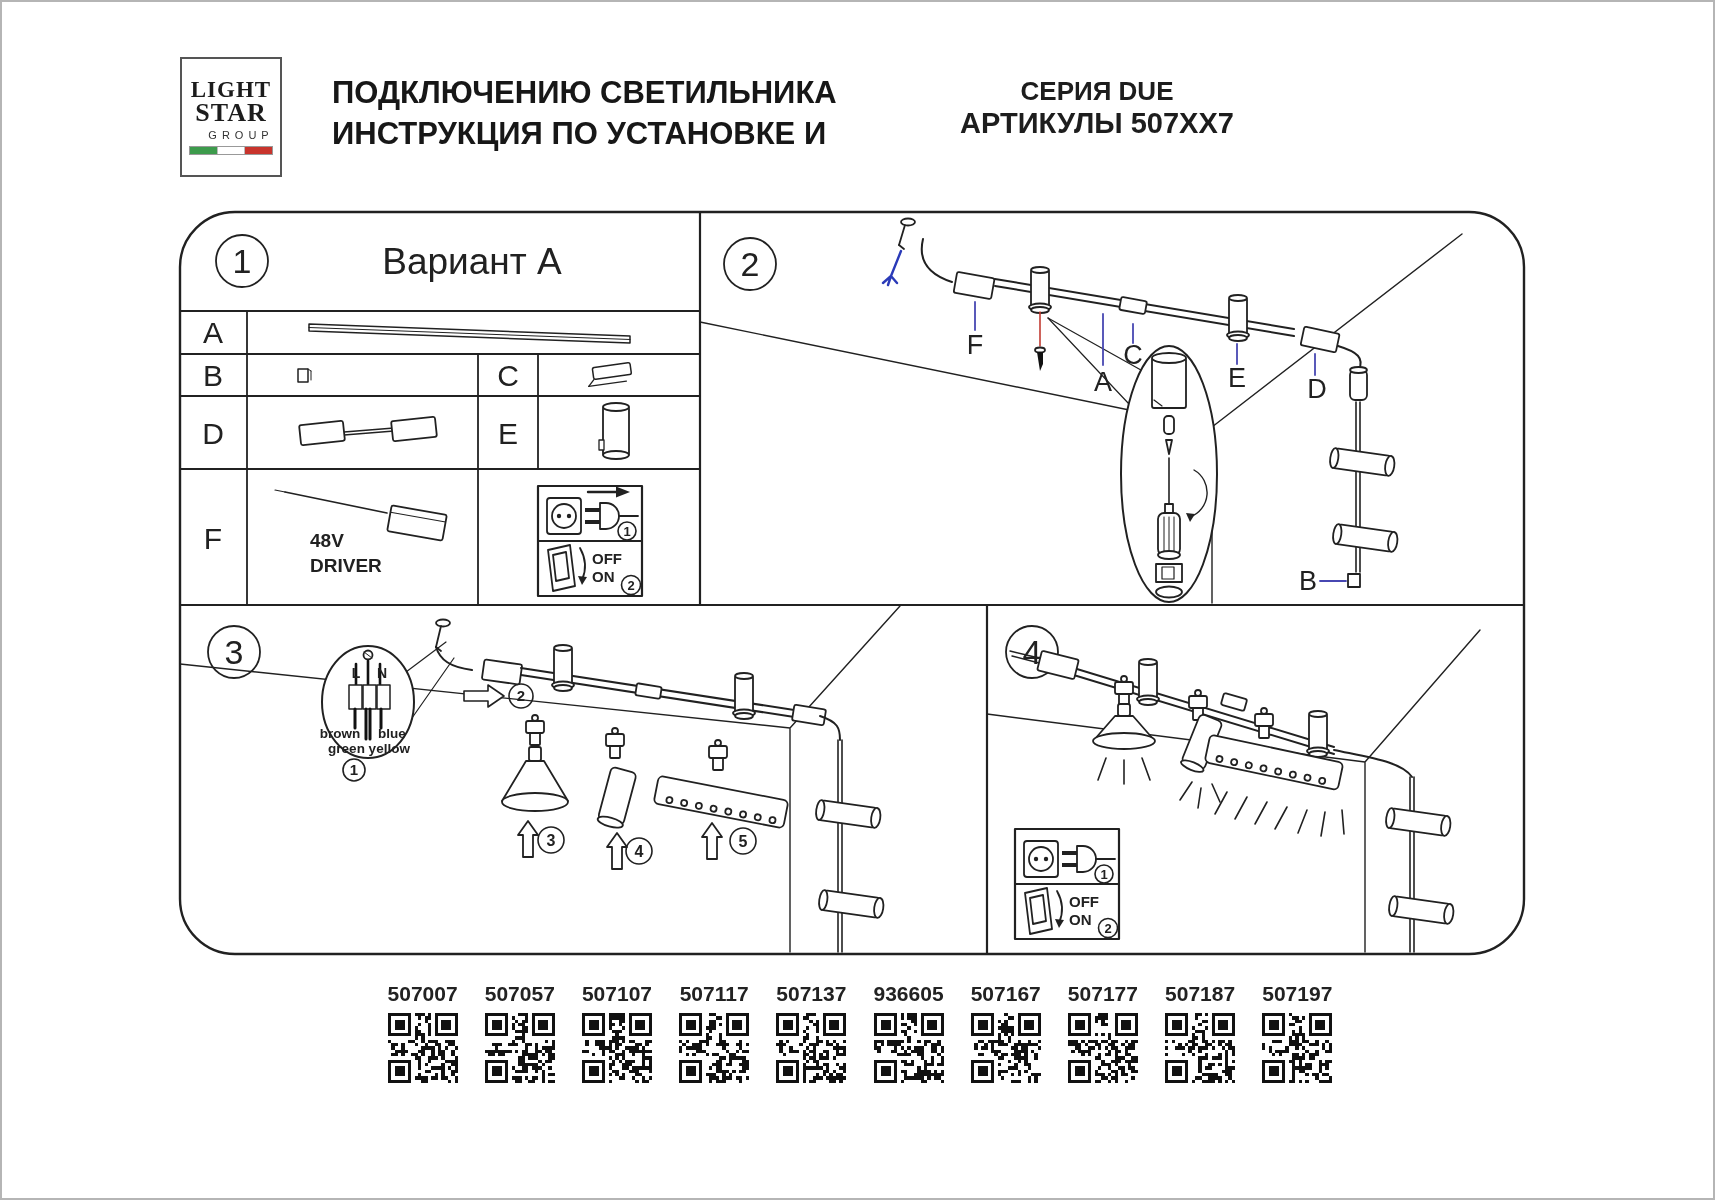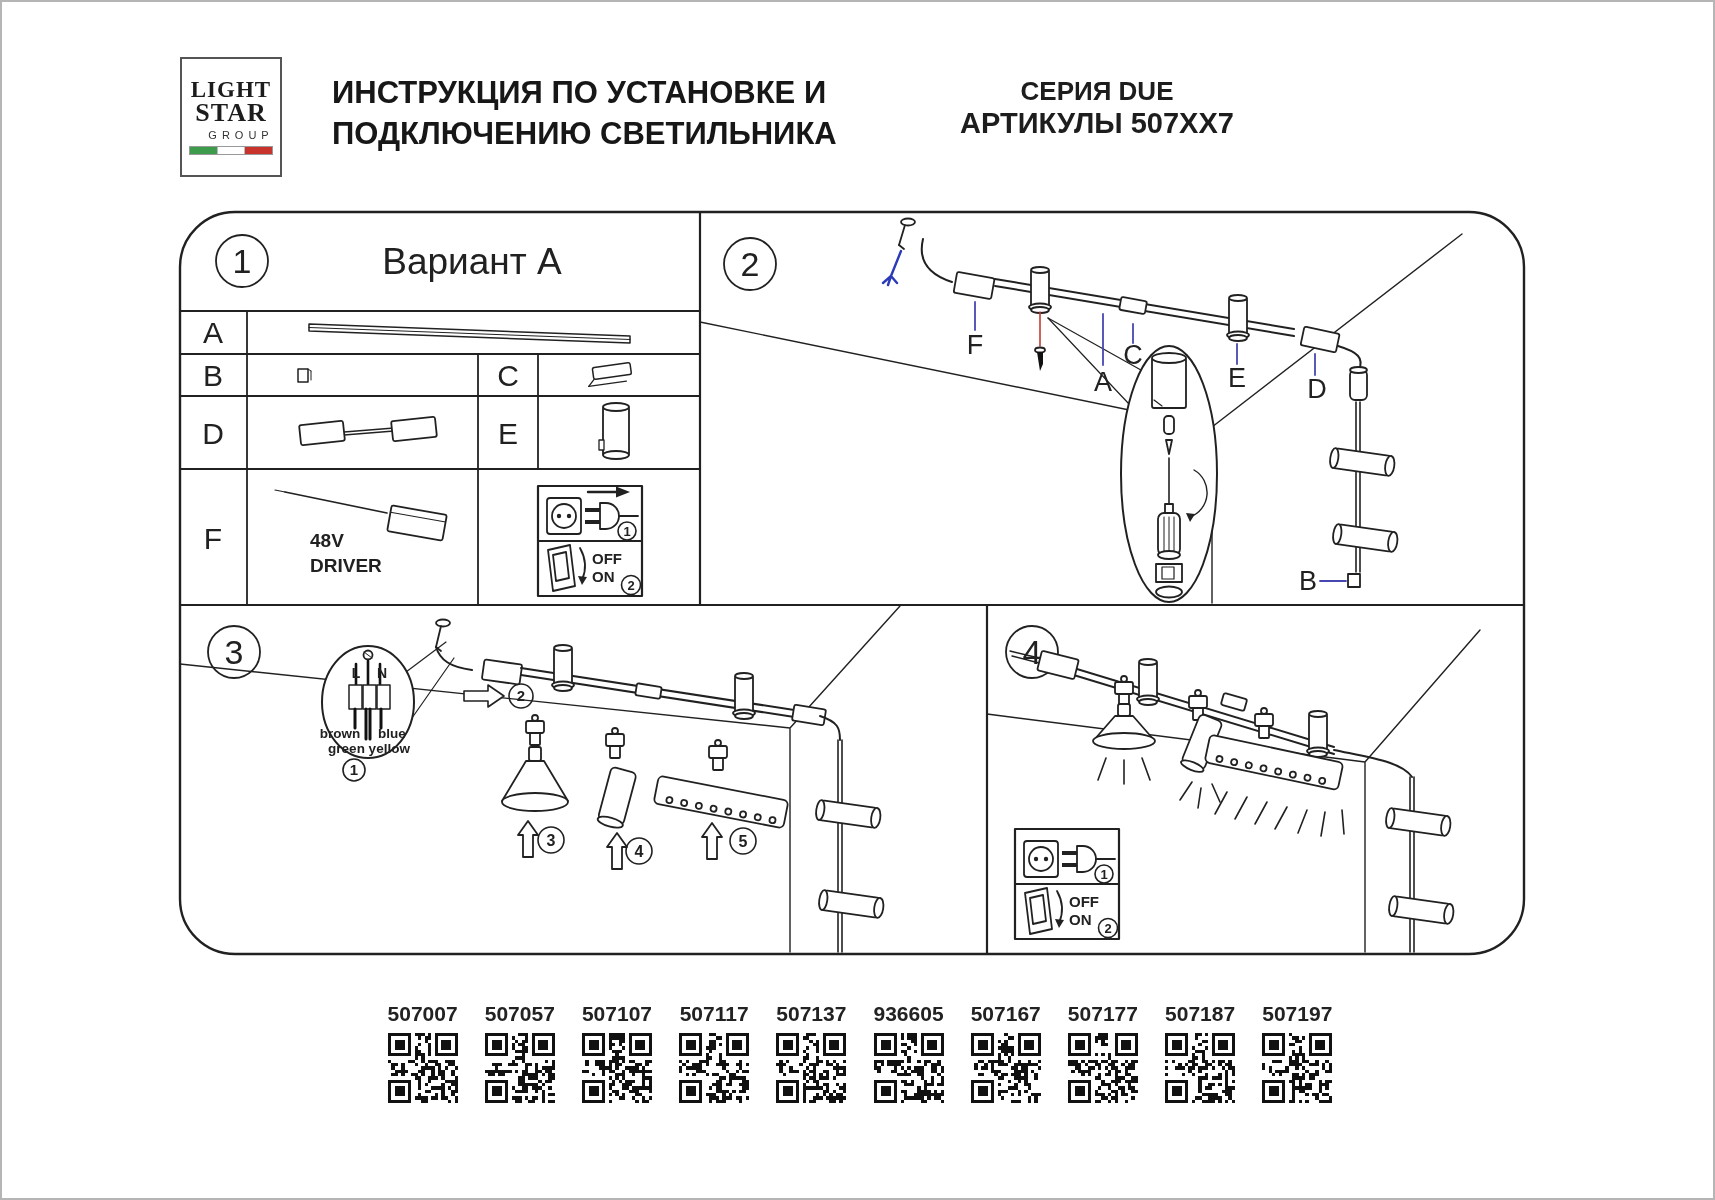--- a/index.html
+++ b/index.html
@@ -16,43 +16,43 @@
   .flag div{flex:1;}
   .flag .g{background:var(--flag_green,#3d9b4c);}
   .flag .w{background:#fff;border-left:1px solid #bbb;border-right:1px solid #bbb;}
   .flag .r{background:var(--flag_red,#c8342c);}
   .title{left:330px;top:70px;width:620px;font-size:31px;font-weight:bold;color:#171717;line-height:41px;}
   .series{left:945px;top:74px;width:300px;text-align:center;color:#1d1d1d;}
   .series .s1{font-size:26px;font-weight:bold;margin-bottom:0;}
   .series .s2{font-size:29px;font-weight:bold;}
   
   .articles{left:372px;top:980px;width:972px;display:flex;}
-  .art{width:97.2px;text-align:center;margin-top:20px;}
+  .art{width:97.2px;text-align:center;}
   .art .num{font-size:21px;font-weight:bold;color:#222;}
   .art .qr{width:70px;height:70px;margin:7px auto 0 auto;}
   svg text{font-family:"Liberation Sans",sans-serif;}
 </style>
 </head>
 <body>
 
 <div class="page">
 
   <div class="abs logo">
     <div class="l1">LIGHT</div>
     <div class="l2">STAR</div>
     <div class="l3">GROUP</div>
     <div class="flag">
         <div class="g"></div>
         <div class="w"></div>
         <div class="r"></div>
       </div>
   </div>
   <div class="abs title">
+    <div>ПОДКЛЮЧЕНИЮ СВЕТИЛЬНИКА</div>
     <div>ИНСТРУКЦИЯ ПО УСТАНОВКЕ И</div>
-    <div>ПОДКЛЮЧЕНИЮ СВЕТИЛЬНИКА</div>
   </div>
   <div class="abs series">
     <div class="s1">СЕРИЯ DUE</div>
     <div class="s2">АРТИКУЛЫ 507XX7</div>
   </div>
 
   <svg class="abs" style="left:0;top:0" width="1715" height="1200" viewBox="0 0 1715 1200" stroke="#212121" fill="none" stroke-width="1.8" stroke-linecap="round" stroke-linejoin="round">
 
     <defs>
       <g id="def-stand">

